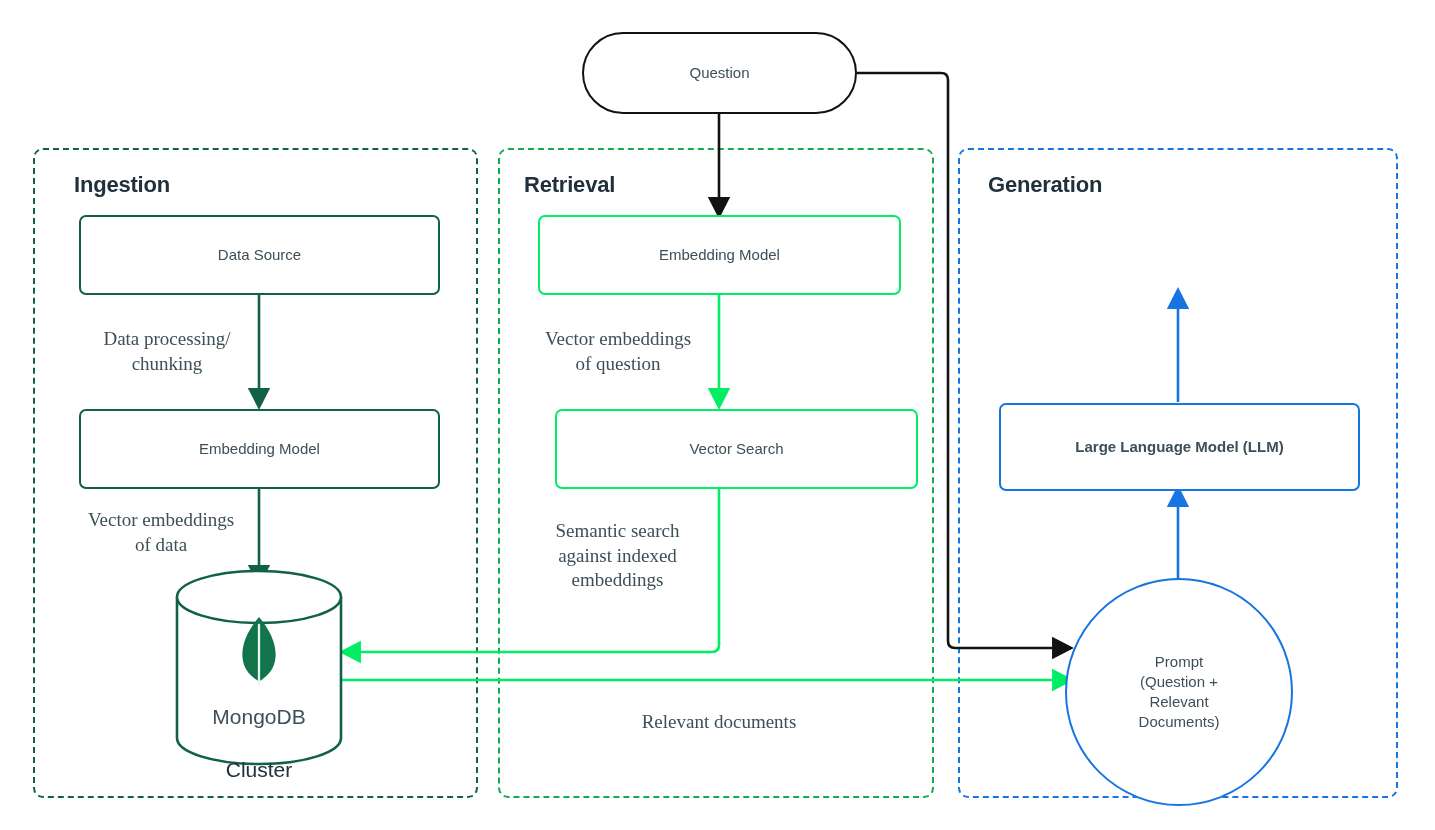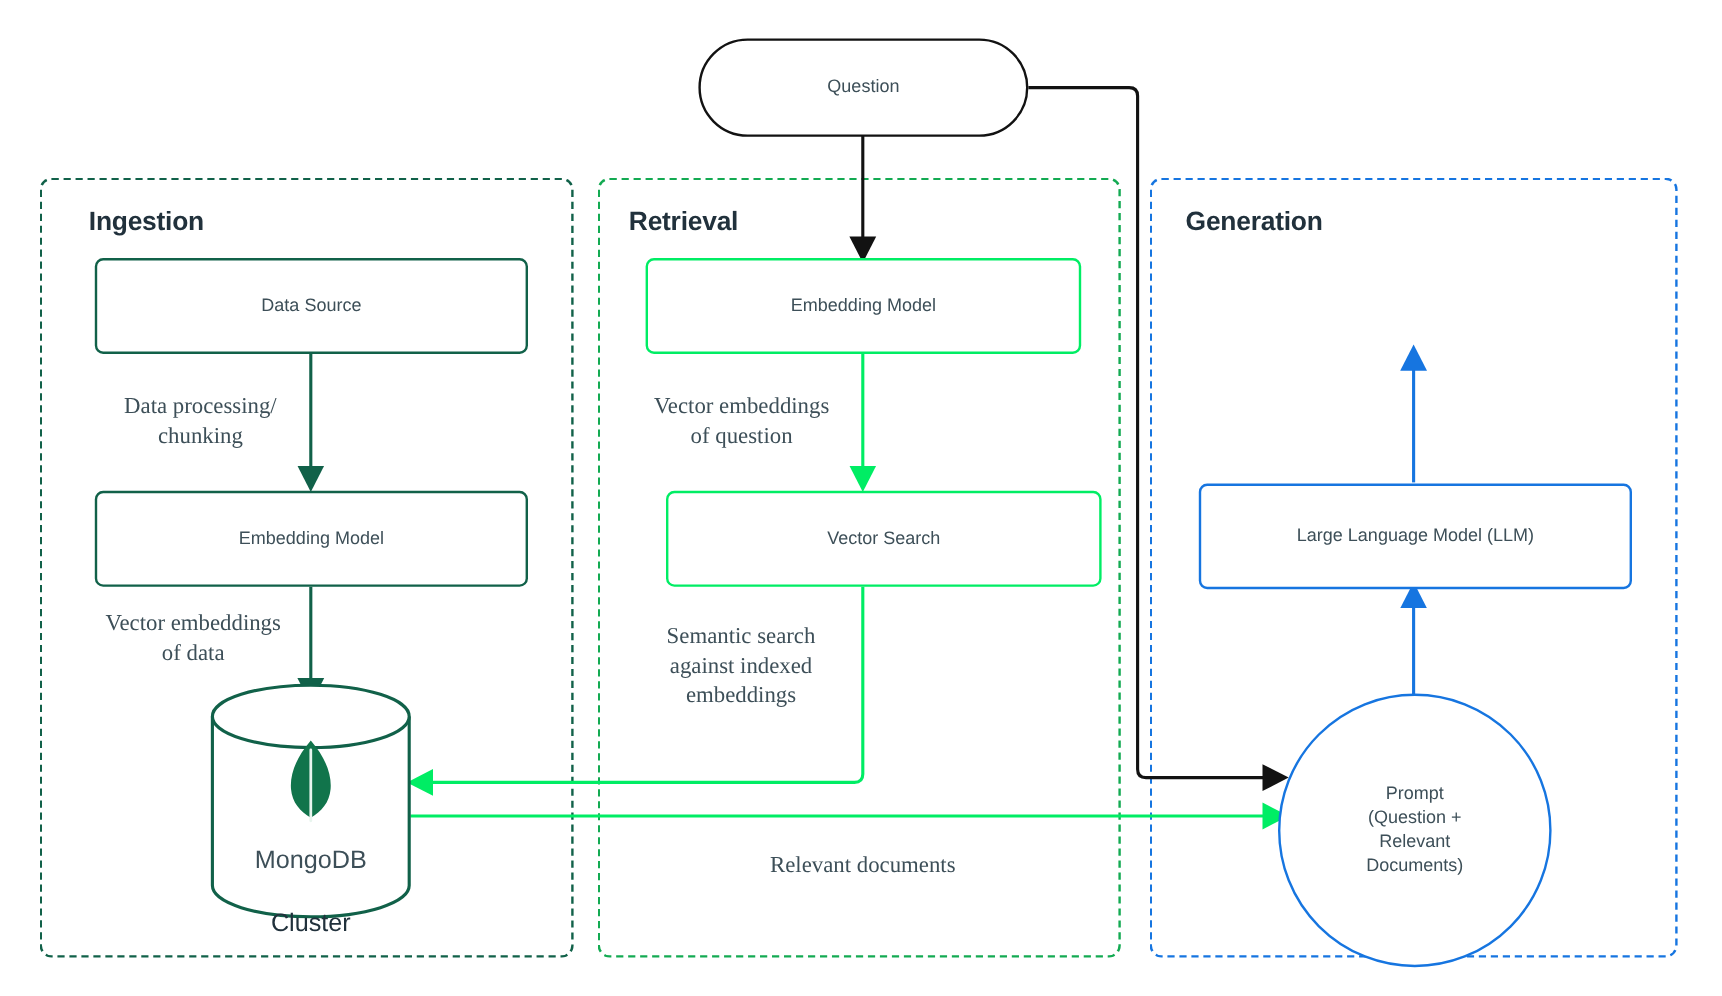--- a/index.html
+++ b/index.html
@@ -169,21 +169,21 @@
 
   <div class="node rect" style="left:79px; top:215px; width:361px; height:80px; border-color:#116149;">Data Source</div>
 
   <div class="node rect" style="left:79px; top:409px; width:361px; height:80px; border-color:#116149;">Embedding Model</div>
 
   <div class="node rect" style="left:538px; top:215px; width:363px; height:80px; border-color:#00ED64;">Embedding Model</div>
 
   <div class="node rect" style="left:538px; top:409px; width:363px; height:80px; border-color:#00ED64;margin-left:17px;">Vector Search</div>
 
 
-  <div class="node rect" style="left:999px; top:403px; width:361px; height:88px; border-color:#1675E0;">Large Language Model (LLM)</div>
+  <div class="node rect" style="left:999px; top:403px; width:361px; height:88px; border-color:#1675E0;font-weight:bold;">Large Language Model (LLM)</div>
 
   <div class="node circle" style="left:1065px; top:578px; width:228px; height:228px; border-color:#1675E0;">
     <span>Prompt</span>
     <span>(Question +</span>
     <span>Relevant</span>
     <span>Documents)</span>
   </div>
 
   <div class="cylinder-label" style="left:159px; top:678px; width:200px;">
     <div>MongoDB</div>

